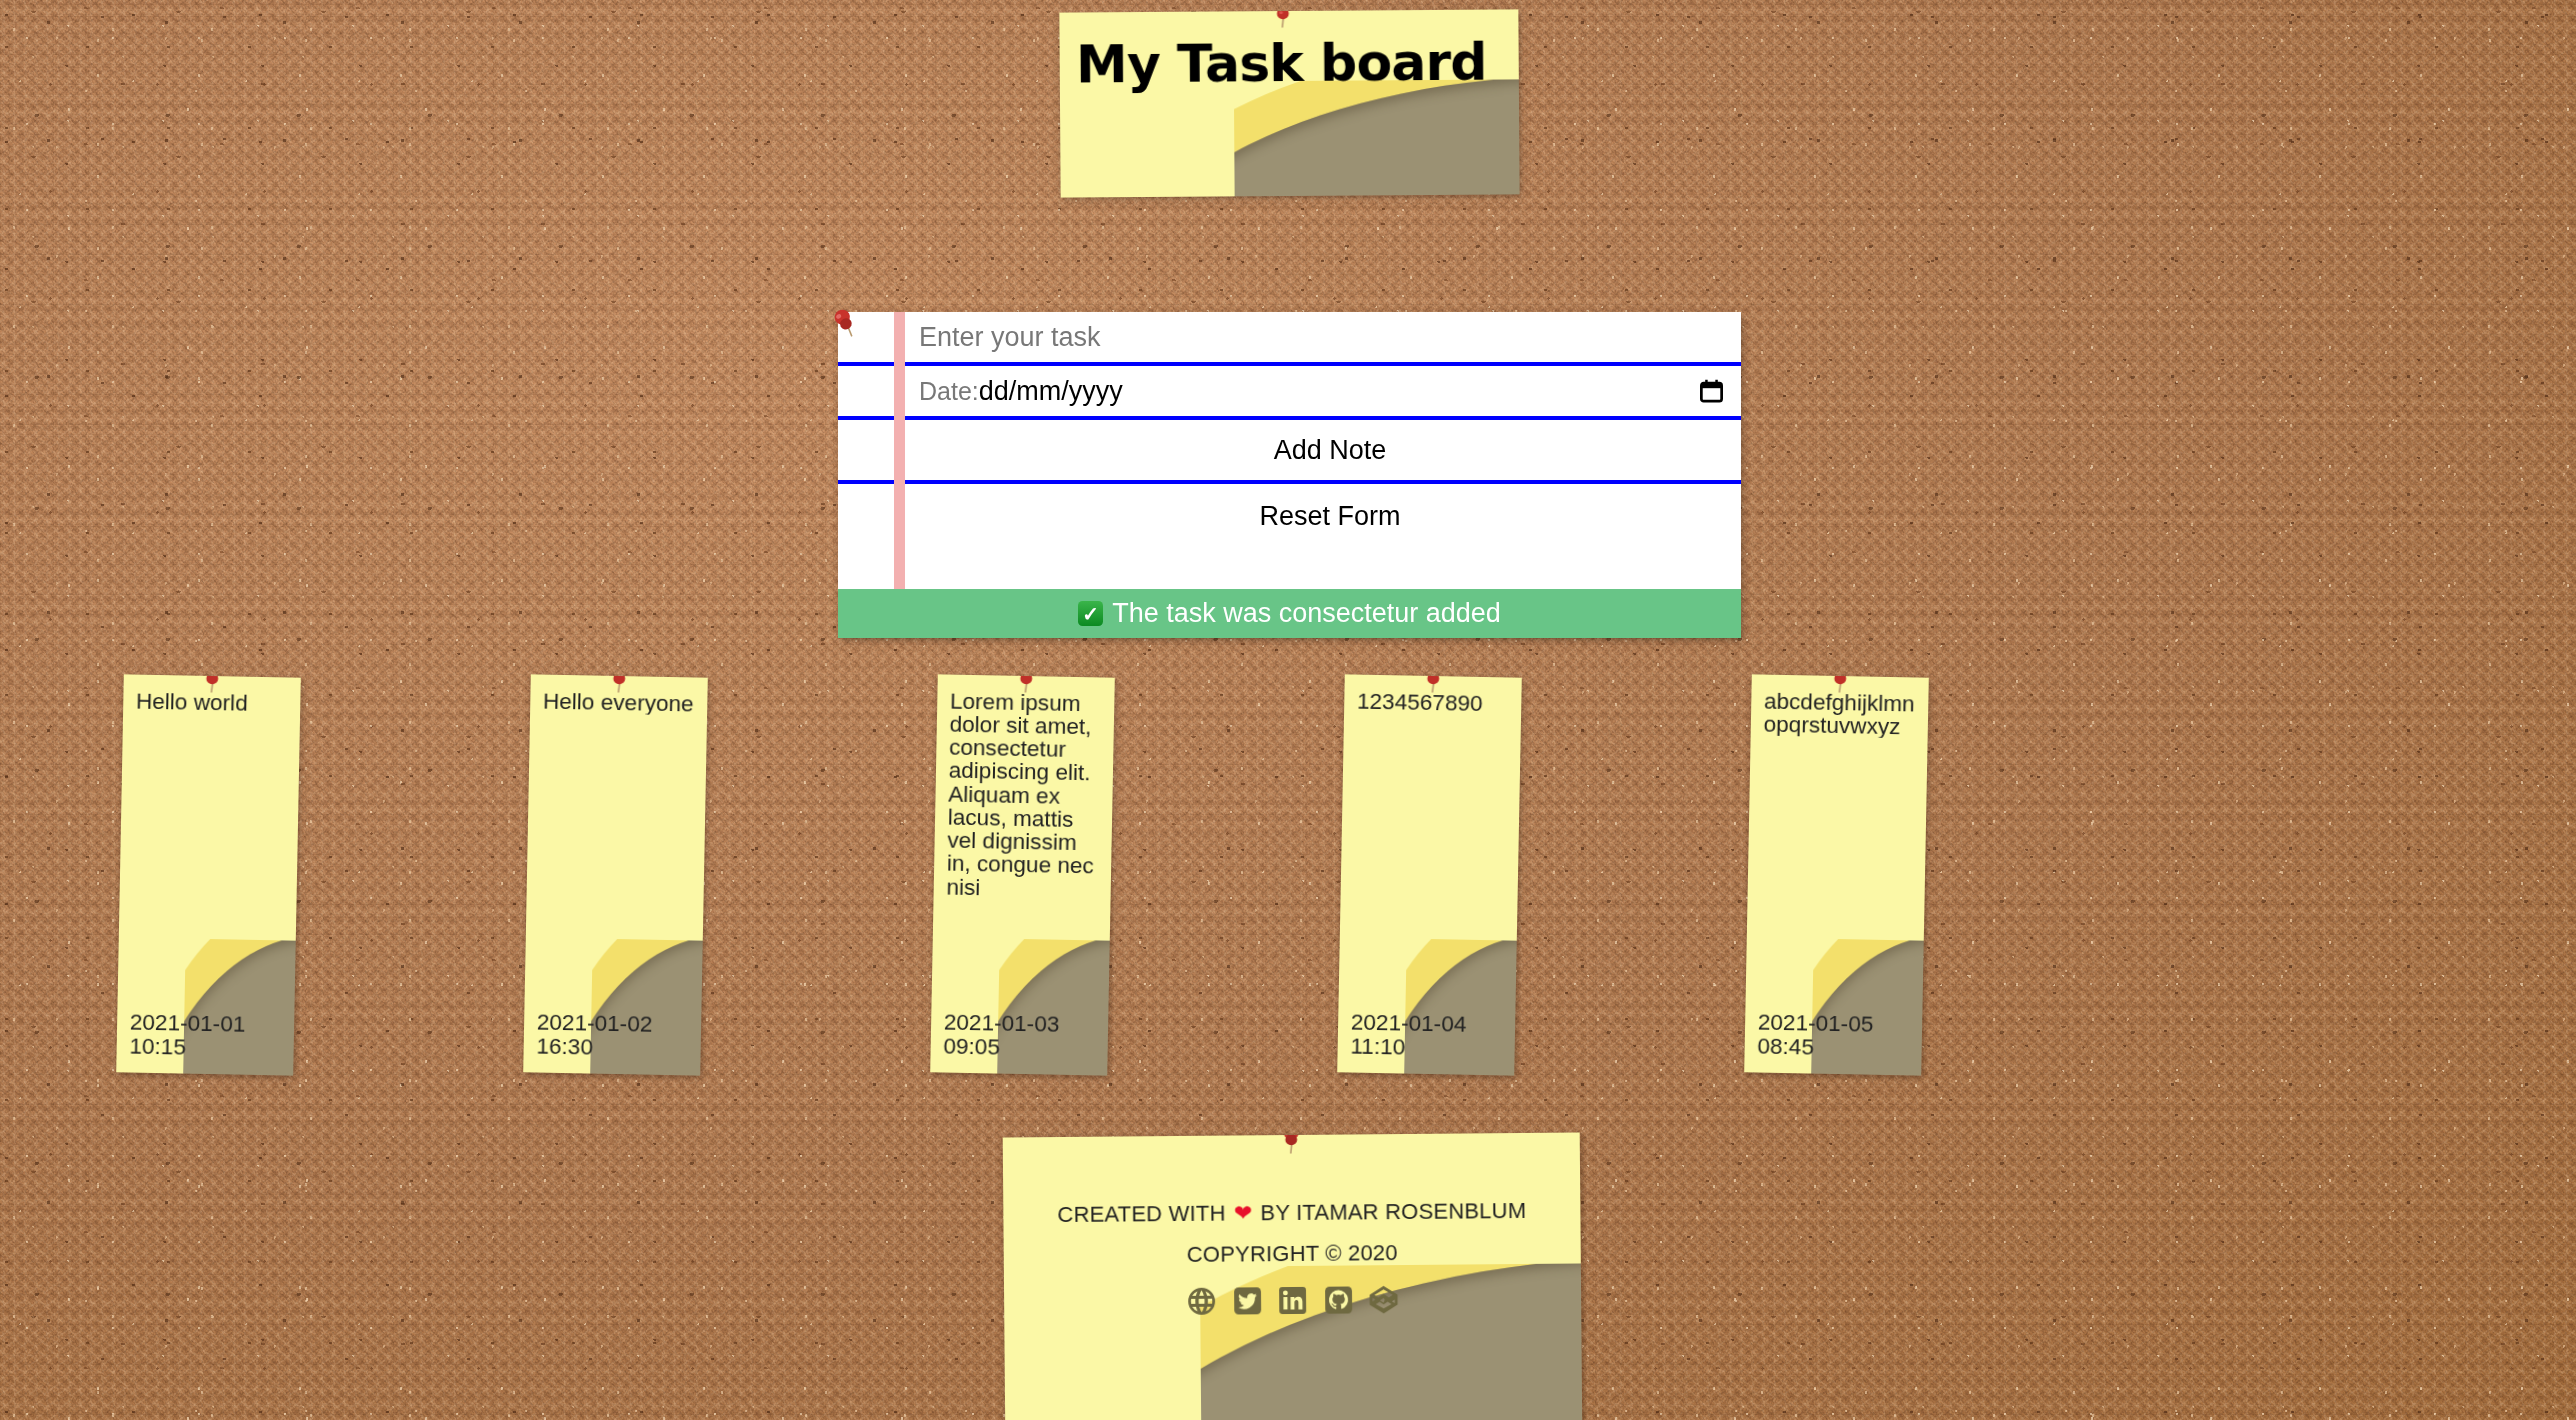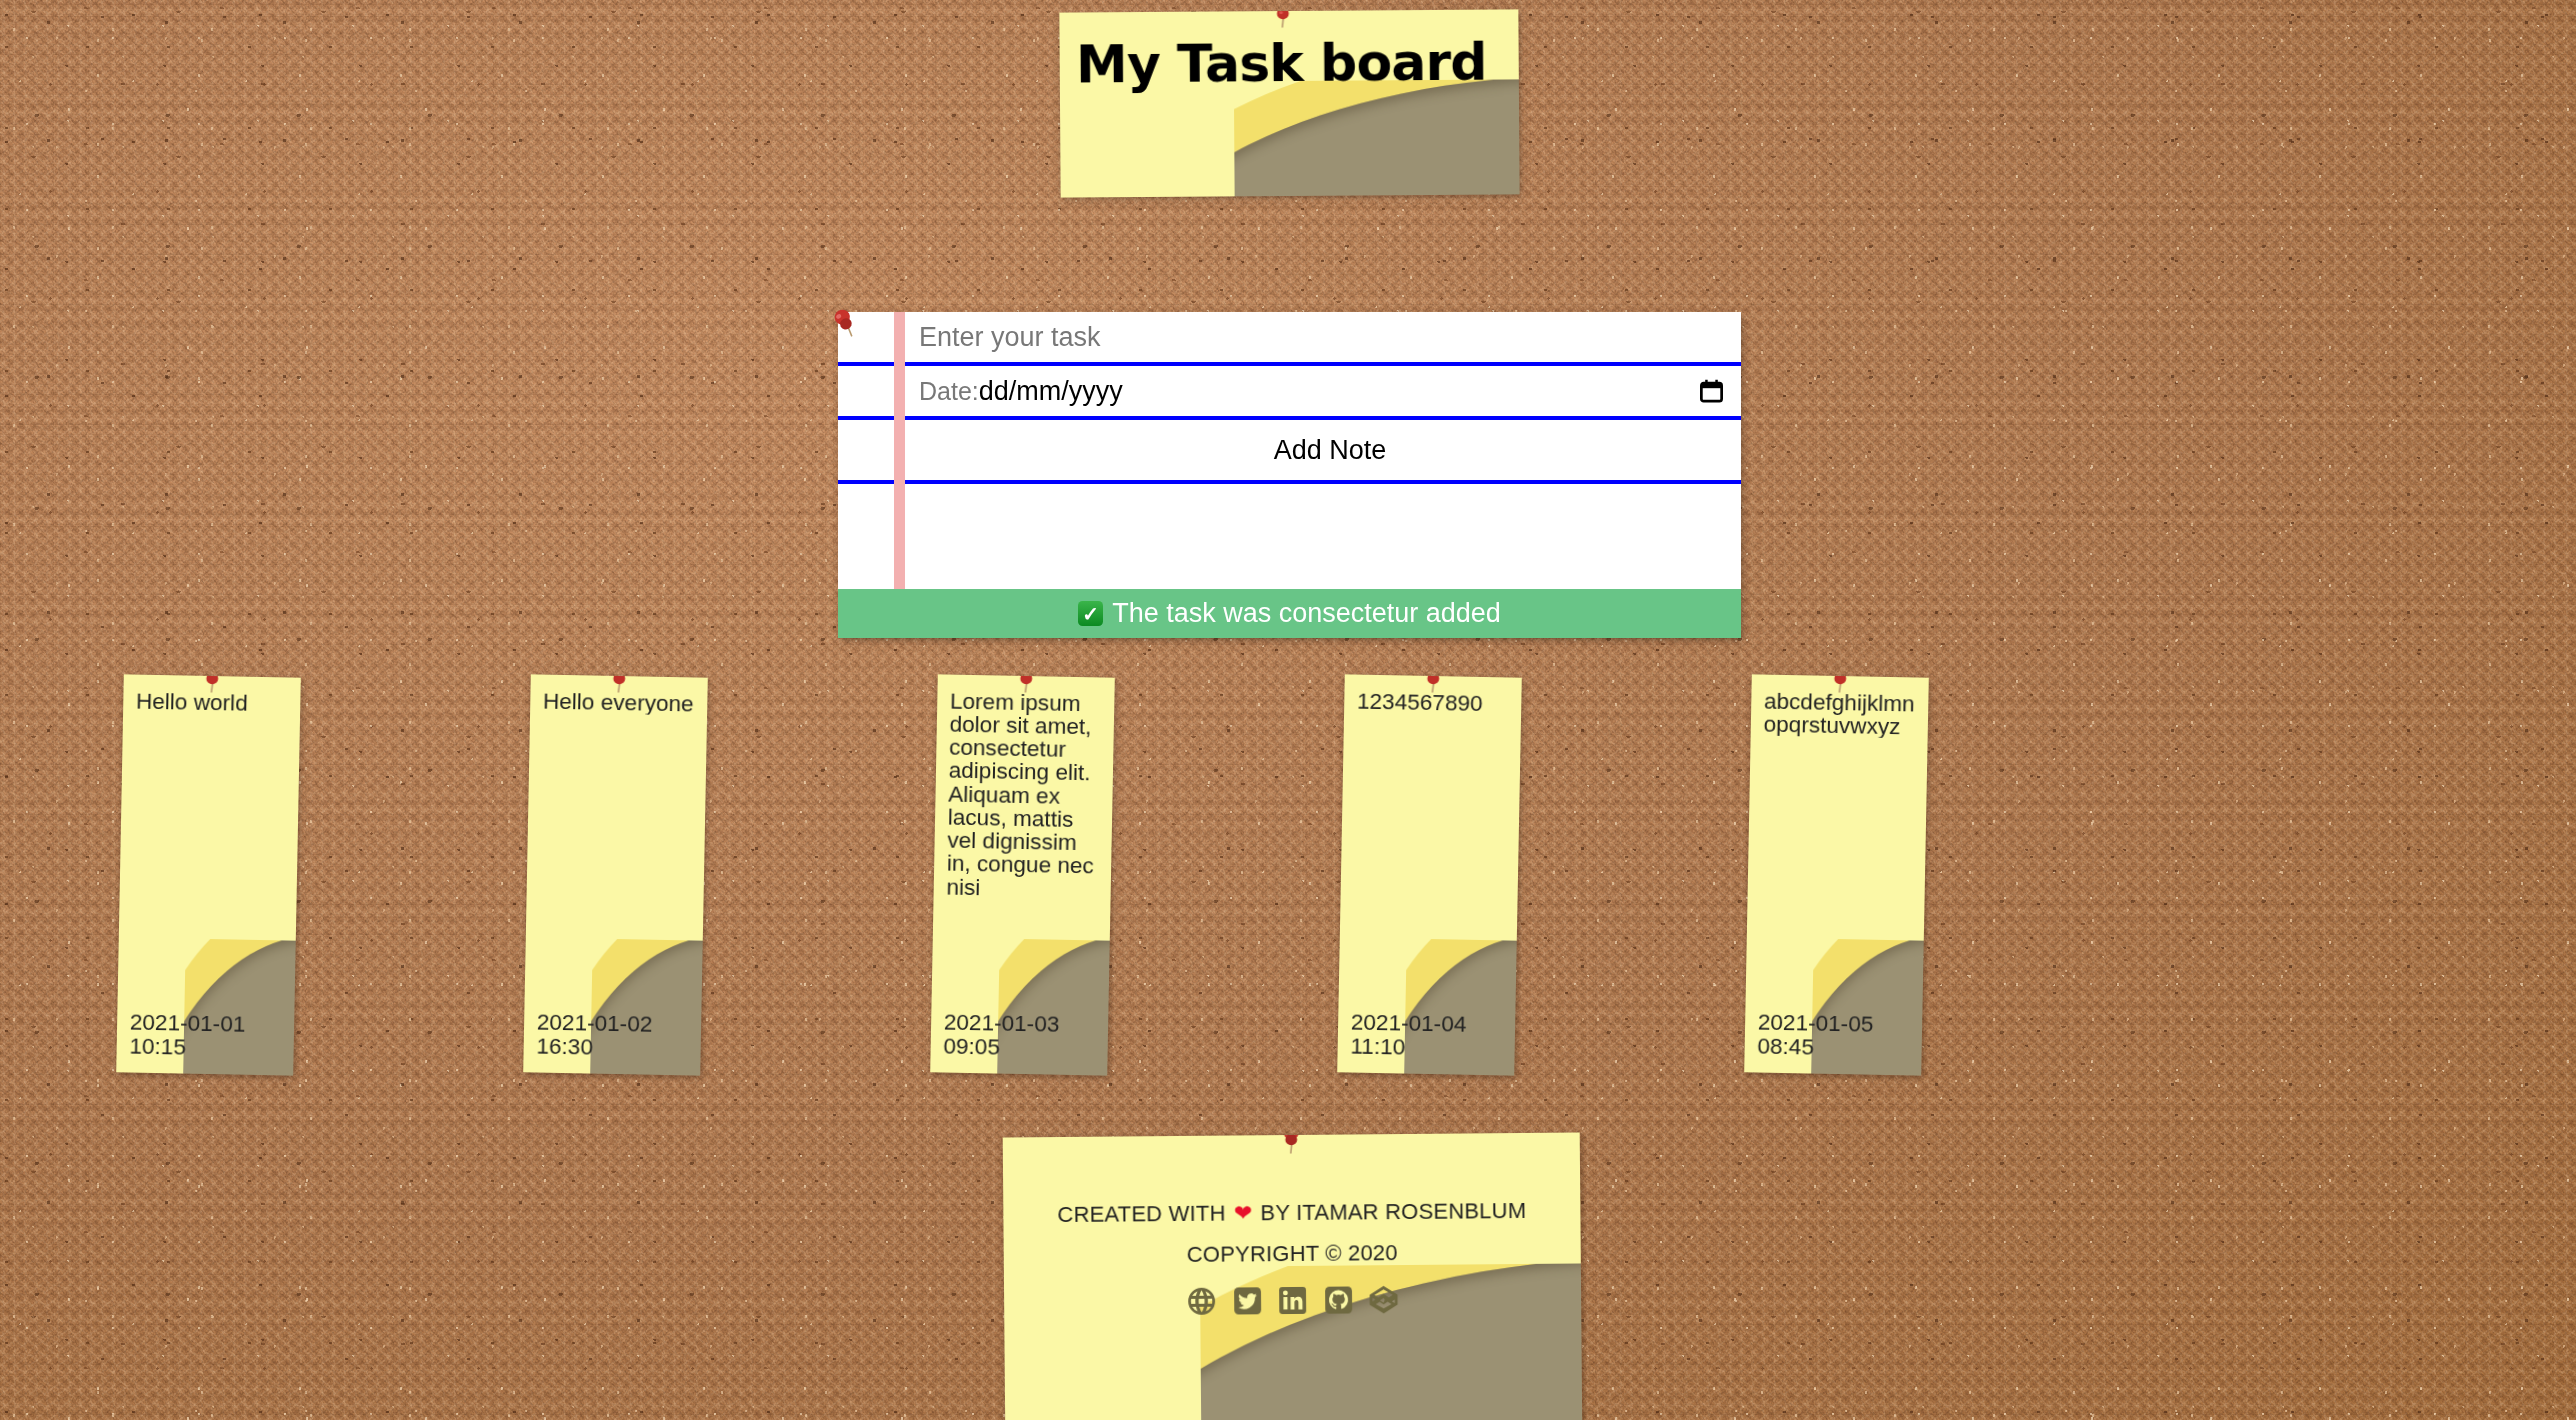--- a/index.html
+++ b/index.html
@@ -367,20 +367,21 @@
     <svg class="picker-icon" viewBox="0 0 24 24">
       <rect x="3" y="5" width="18" height="16" rx="2" fill="none" stroke="#000" stroke-width="2.4"></rect>
       <rect x="3" y="5" width="18" height="4.5" fill="#000"></rect>
       <rect x="6.4" y="2" width="2.2" height="4.5" fill="#000"></rect>
       <rect x="15.4" y="2" width="2.2" height="4.5" fill="#000"></rect>
     </svg>
   </div>
 
 
   <button class="form-btn" id="add-btn">Add Note</button>
+  <button class="form-btn" id="reset-btn">Reset Form</button>
 
   <div id="status-banner">
     <span class="check-emoji">✓</span>
     <span class="status-text">The task was consectetur added</span>
   </div>
 </div>
 
 <div class="note task-note" id="note-0">
   <div class="curl"></div>
   <svg class="pin" viewBox="0 0 30 38">

